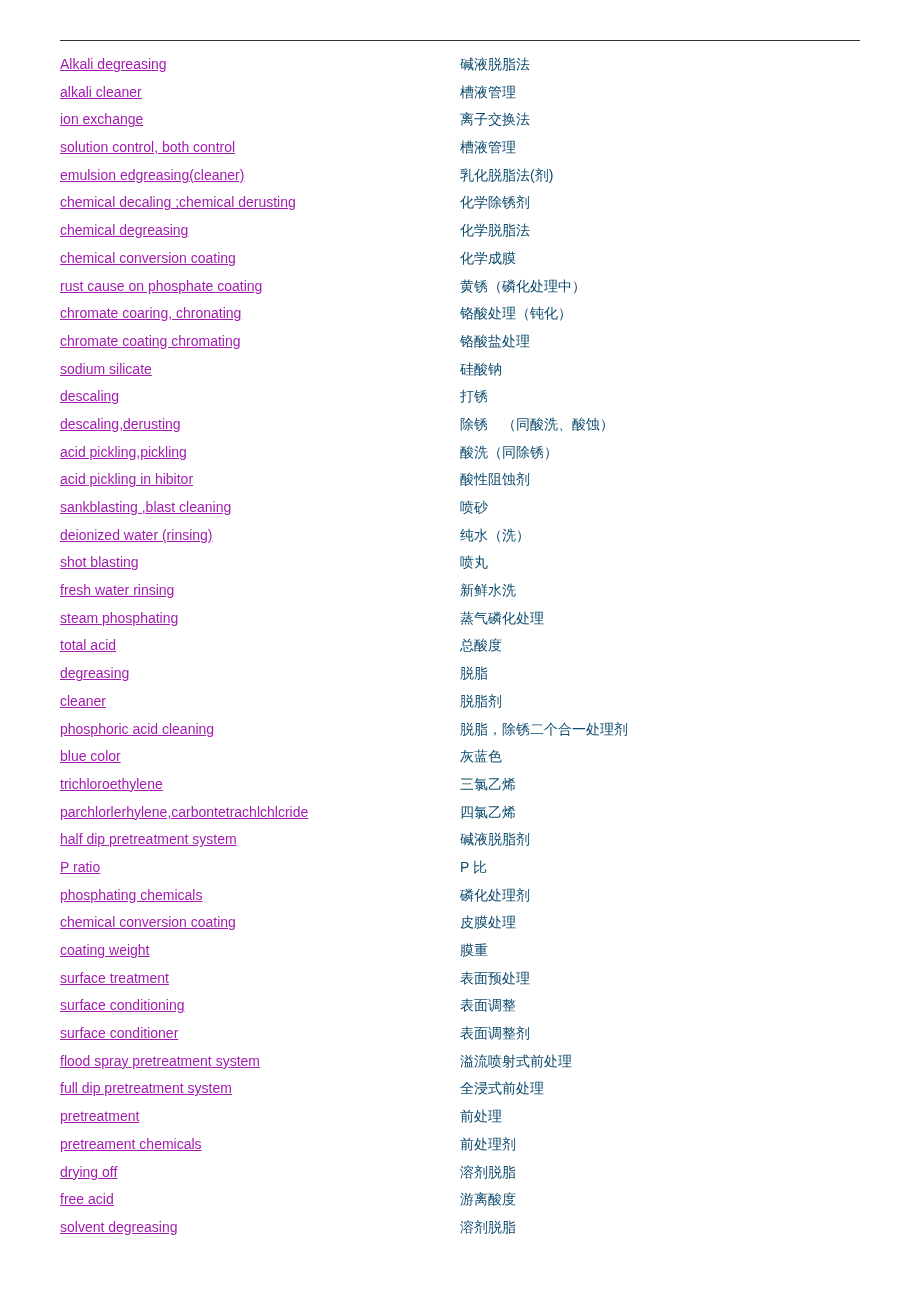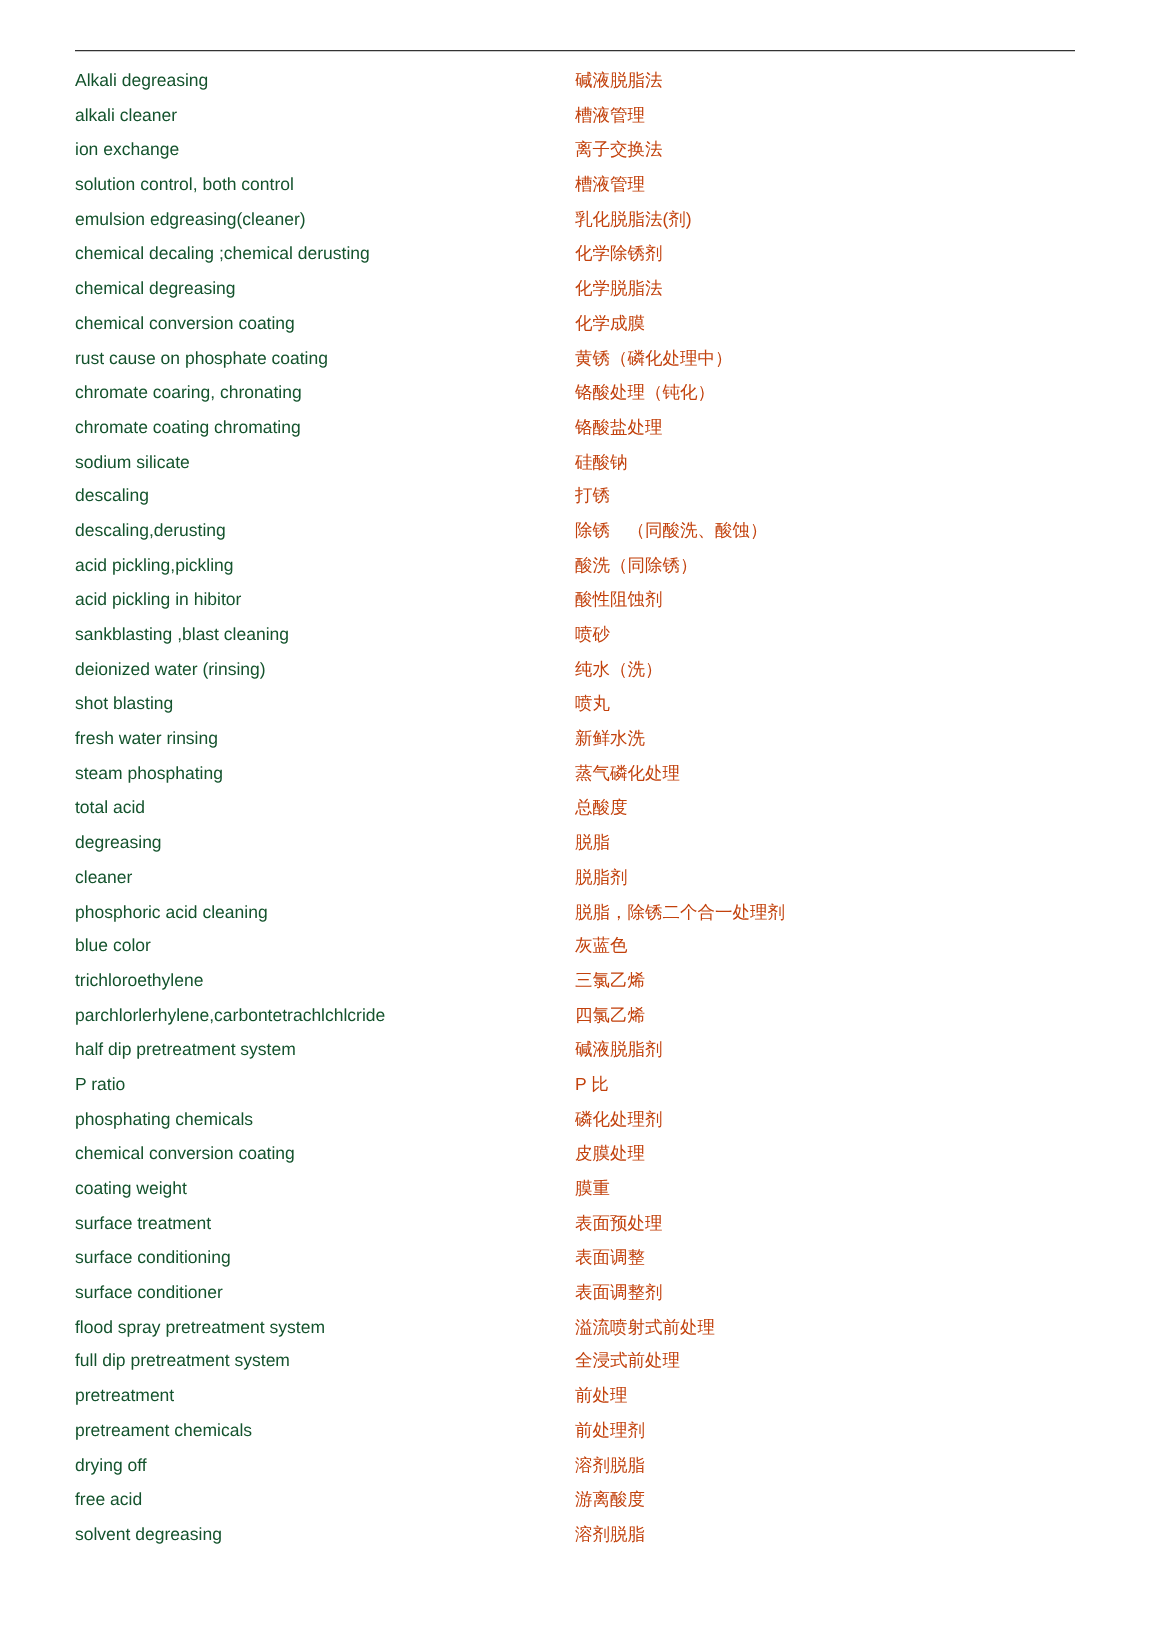--- a/index.html
+++ b/index.html
@@ -28,25 +28,26 @@
       border-collapse: collapse;
     }
     .term-table tr td {
       padding: 3px 0;
       vertical-align: top;
       line-height: 1.55;
     }
     .term-table tr td.english {
       width: 50%;
       padding-right: 20px;
-      color: #14532d;
+      color: #a21caf;
+      text-decoration: underline;
     }
     .term-table tr td.chinese {
       width: 50%;
-      color: #c2410c;
+      color: #0c4a6e;
     }
   </style>
 </head>
 <body>
 
 <div class="page-container">
   <hr class="top-divider">
   <table class="term-table">
     <tbody id="term-tbody">
     <tr>

